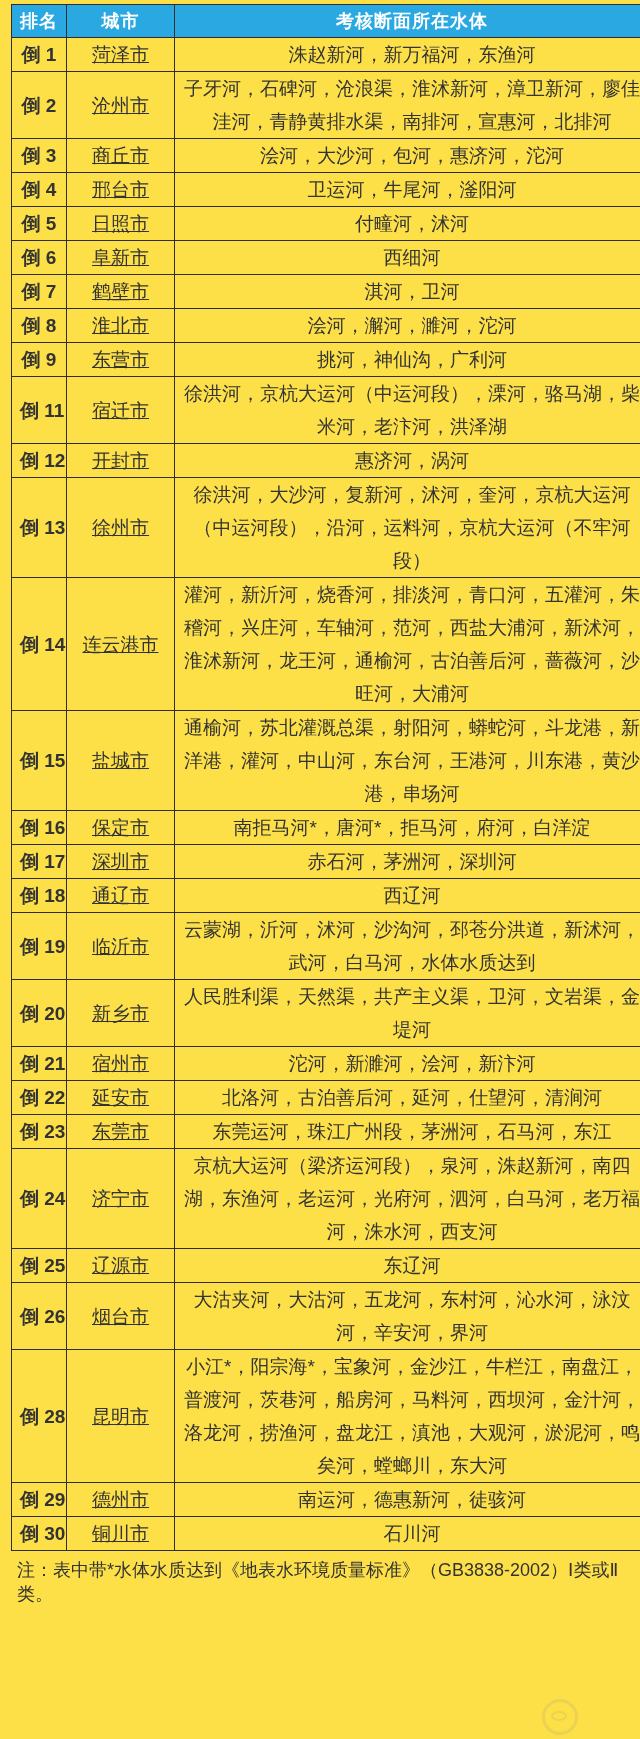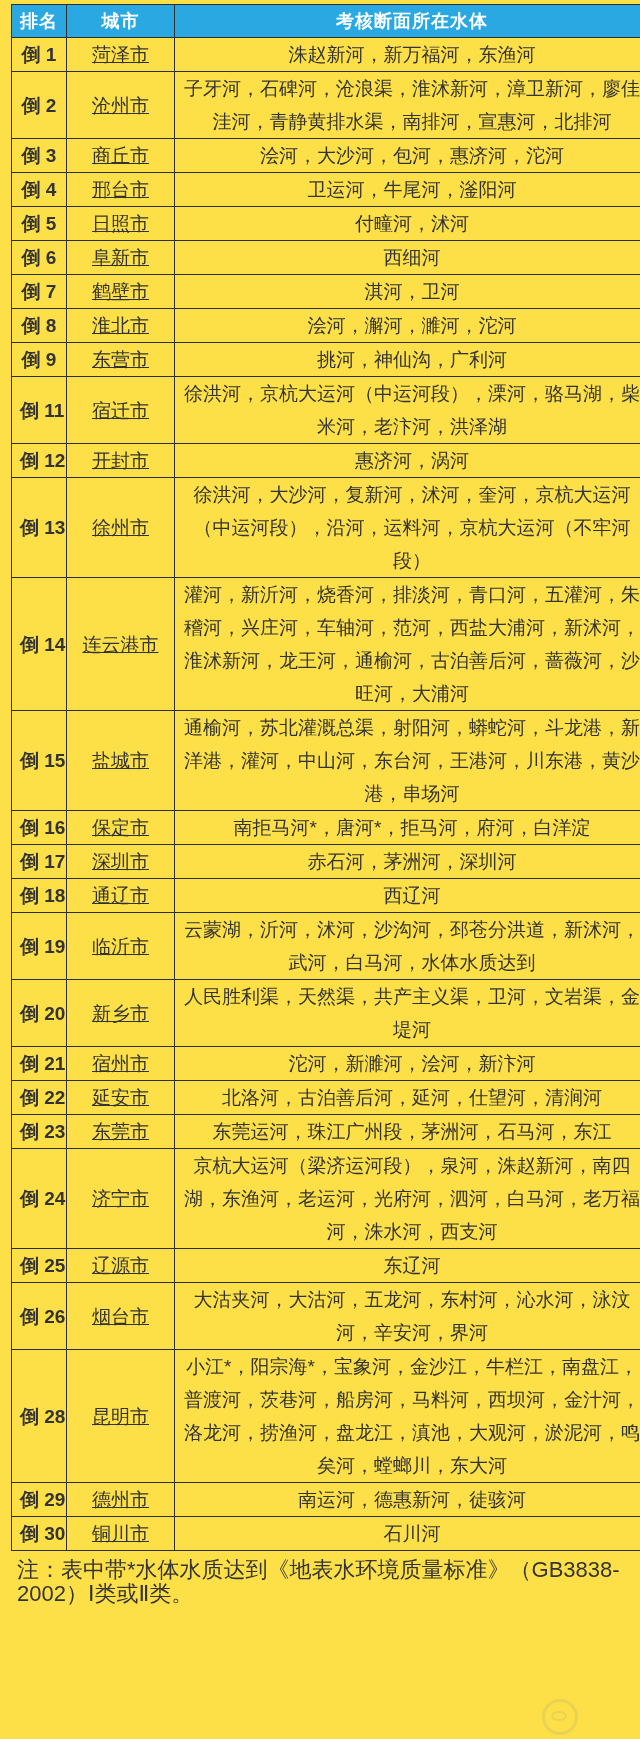--- a/index.html
+++ b/index.html
@@ -43,21 +43,21 @@
     line-height: 33px;
     padding: 0 8px;
   }
   td.col-rank { padding: 0 2px; white-space: nowrap; font-weight: bold; }
   td.col-city { padding: 0 2px; text-decoration: underline; }
   col.c-rank  { width: 55px; }
   col.c-city  { width: 108px; }
   col.c-water { width: 475px; }
   .footnote {
     margin: 7px 2px 0 6px;
-    font-size: 22px;
+    font-size: 18px;
     color: #333333;
     line-height: 24px;
   }
   .watermark {
     position: absolute;
     right: 62px;
     bottom: 4px;
     width: 30px;
     height: 30px;
     border: 3px solid rgba(140,140,140,0.28);

